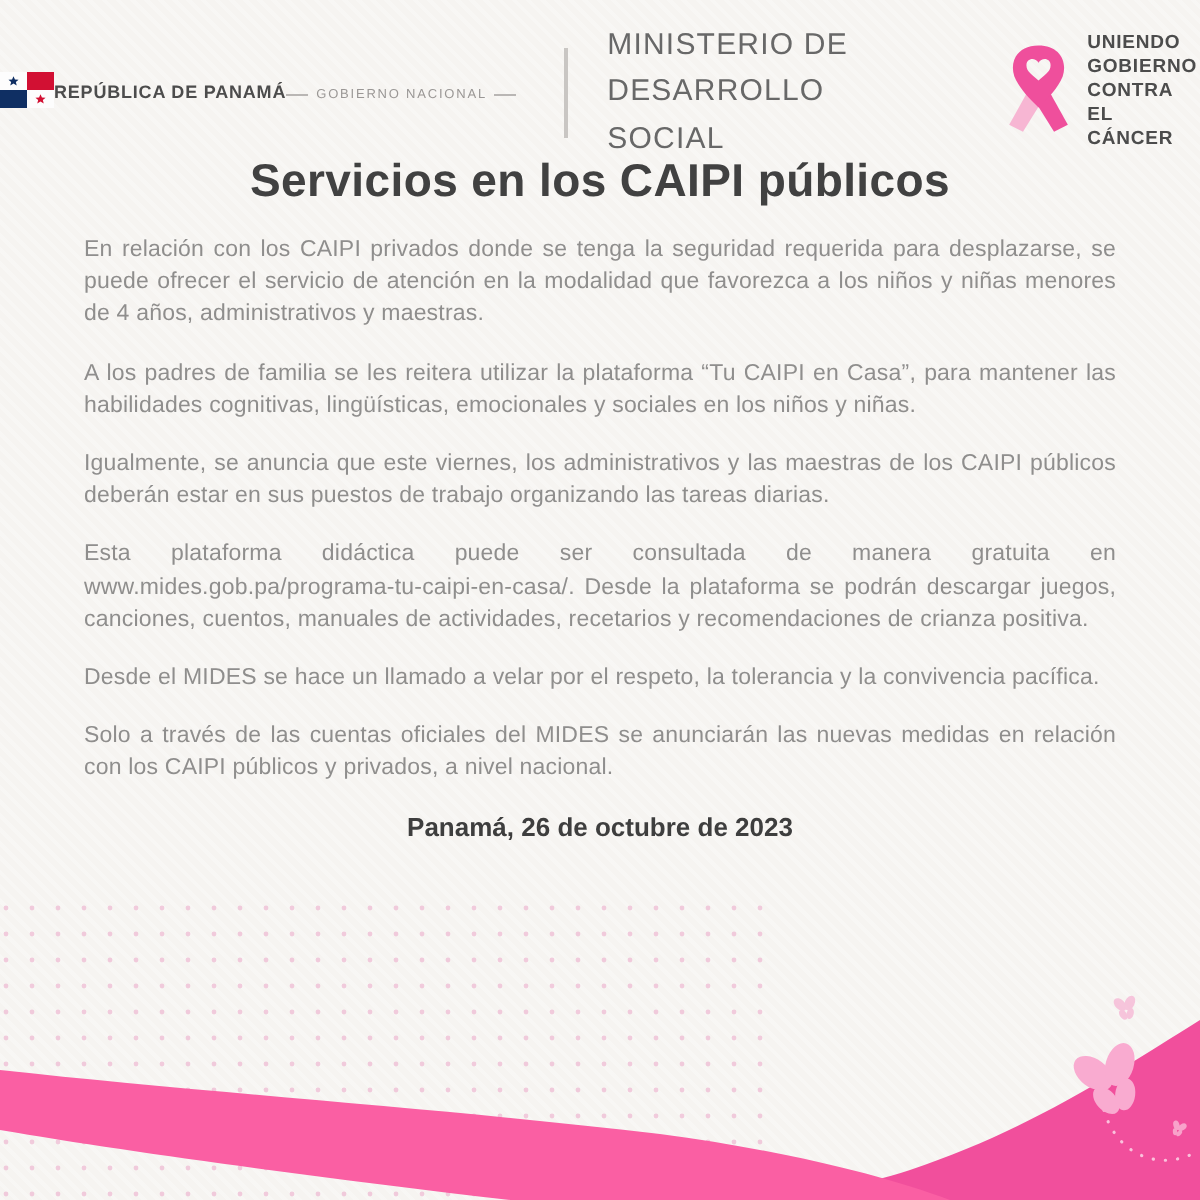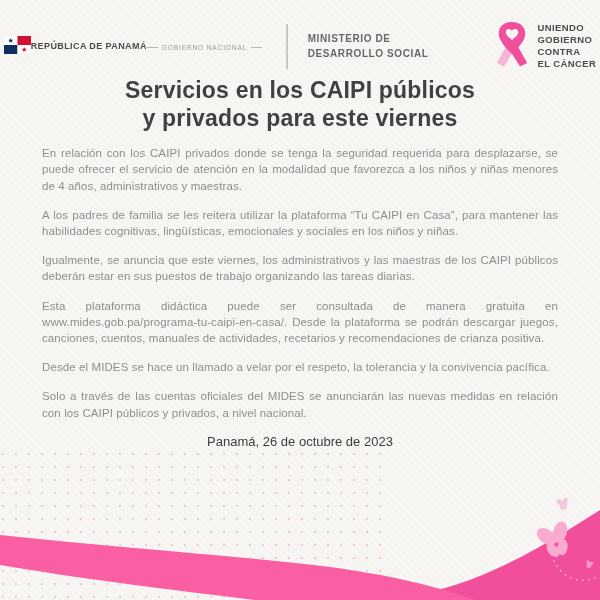--- a/index.html
+++ b/index.html
@@ -21,40 +21,40 @@
     display:flex;align-items:center;justify-content:center;
     padding-top:16px;height:60px;
   }
   .gov-block{display:flex;align-items:center;}
   .flag{width:27px;height:18px;display:block;margin-bottom:3px;}
   .gov-name{font-size:9px;font-weight:bold;color:#4c4c4c;letter-spacing:.4px;white-space:nowrap;}
   .gov-sub{display:flex;align-items:center;gap:4px;margin-top:2px;}
   .gov-sub .dash{width:11px;height:1px;background:#b9b6b4;}
   .gov-sub-text{font-size:6.5px;color:#9a9795;letter-spacing:.9px;white-space:nowrap;}
   .vdivider{width:1.5px;height:45px;background:#c9c6c3;margin:0 20px 0 24px;}
-  .ministry{font-size:10px;font-weight:bold;color:#686868;letter-spacing:.6px;line-height:1.55;}
+  .ministry{font-size:15px;font-weight:normal;color:#686868;letter-spacing:.6px;line-height:1.55;}
   .campaign{display:flex;align-items:center;margin-left:66px;}
   .ribbon{width:36px;height:50px;display:block;margin-right:7px;}
   .campaign-text{font-size:9.5px;font-weight:bold;color:#4c4c4c;letter-spacing:.4px;line-height:1.25;}
   .campaign-text span{display:block;}
   
   .title{
     margin-top:0;text-align:center;
     font-size:23px;font-weight:bold;color:#414141;line-height:1.22;letter-spacing:.2px;
   }
   
   .body-text{
     width:516px;margin:13px auto 0 auto;
     font-size:11.5px;line-height:16.2px;color:#8f8e8d;
     text-align:justify;letter-spacing:.1px;
     position:relative;z-index:2;
   }
   .body-text p{margin:0 0 13px 0;}
   .date-line{
-    text-align:center;font-size:13px;font-weight:normal;color:#3e3e3e;
+    text-align:center;font-size:13px;font-weight:bold;color:#3e3e3e;
     margin-top:1px;position:relative;z-index:2;
   }
   
   .wave{position:absolute;left:0;bottom:0;width:600px;height:175px;z-index:1;pointer-events:none;display:block;}
 </style>
 </head>
 <body>
 
 <div class="page">
 
@@ -95,21 +95,20 @@
         <span>UNIENDO</span>
         <span>GOBIERNO</span>
         <span>CONTRA</span>
         <span>EL CÁNCER</span>
       </div>
     </div>
   </div>
 
   <div class="title">
     <div>Servicios en los CAIPI públicos</div>
-    <div>y privados para este viernes</div>
   </div>
 
   <div class="body-text">
     <p>En relación con los CAIPI privados donde se tenga la seguridad requerida para desplazarse, se puede ofrecer el servicio de atención en la modalidad que favorezca a los niños y niñas menores de 4 años, administrativos y maestras.</p>
     <p>A los padres de familia se les reitera utilizar la plataforma “Tu CAIPI en Casa”, para mantener las habilidades cognitivas, lingüísticas, emocionales y sociales en los niños y niñas.</p>
     <p>Igualmente, se anuncia que este viernes, los administrativos y las maestras de los CAIPI públicos deberán estar en sus puestos de trabajo organizando las tareas diarias.</p>
     <p>Esta plataforma didáctica puede ser consultada de manera gratuita en www.mides.gob.pa/programa-tu-caipi-en-casa/. Desde la plataforma se podrán descargar juegos, canciones, cuentos, manuales de actividades, recetarios y recomendaciones de crianza positiva.</p>
     <p>Desde el MIDES se hace un llamado a velar por el respeto, la tolerancia y la convivencia pacífica.</p>
     <p>Solo a través de las cuentas oficiales del MIDES se anunciarán las nuevas medidas en relación con los CAIPI públicos y privados, a nivel nacional.</p>
   </div>

